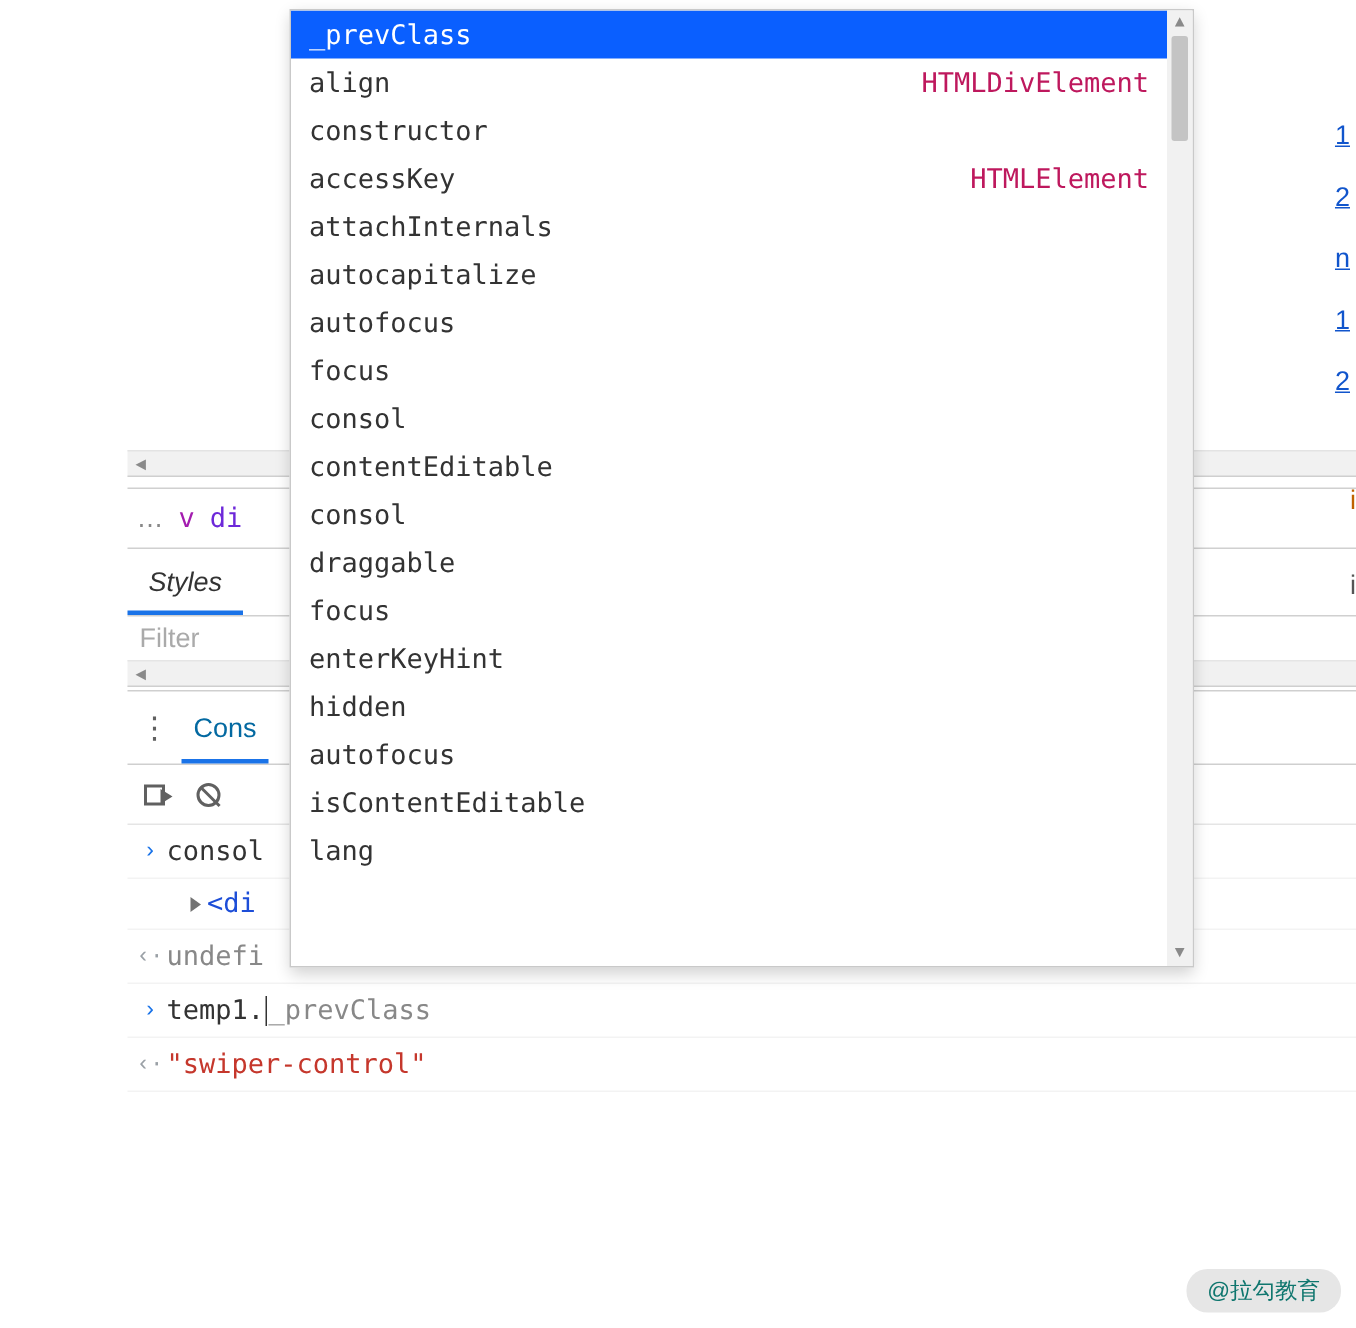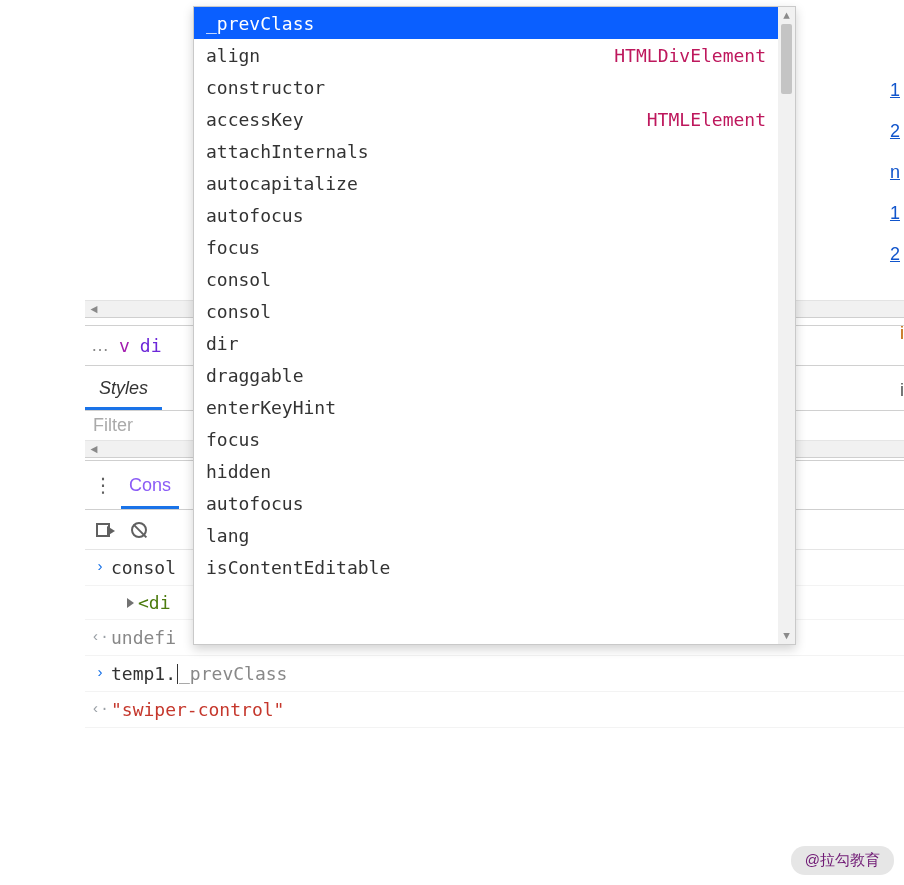--- a/index.html
+++ b/index.html
@@ -20,59 +20,59 @@
   .tabs .tab.active { color:#333; border-bottom:3px solid #1a73e8;font-style:italic; }
 
   .filter { position:absolute; left:85px; top:410px; width:819px; height:28px; border-top:1px solid #d0d0d0; padding:4px 8px; color:#aaa; font-family: -apple-system, Helvetica, Arial, sans-serif; }
 
   .hscroll2 { position:absolute; left:85px; top:440px; height:18px; width:819px; background:#f1f1f1; border-top:1px solid #e5e5e5; border-bottom:1px solid #cfcfcf; }
   .hscroll2 .arrow { position:absolute; top:0; width:18px; height:18px; display:flex; align-items:center; justify-content:center; color:#8a8a8a; font-size:12px; }
   .hscroll2 .arrowL { left:0; }
 
   .drawerHead { position:absolute; left:85px; top:460px; width:819px; height:50px; border-top:1px solid #cfcfcf; border-bottom:1px solid #cfcfcf; display:flex; align-items:center; font-family: -apple-system, Helvetica, Arial, sans-serif; }
   .drawerHead .kebab { width:36px; display:flex; align-items:center; justify-content:center; color:#606060; font-size:20px; }
-  .drawerHead .dtab { padding:14px 8px 10px 8px; color:#8b5cf6;text-align:right; }
+  .drawerHead .dtab { padding:14px 8px 10px 8px; color:#0369a1;text-align:right; }
   .drawerHead .dtab.active { border-bottom:3px solid #1a73e8; }
 
   .toolbar { position:absolute; left:85px; top:510px; width:819px; height:40px; border-bottom:1px solid #e5e5e5; display:flex; align-items:center; background:#fff; }
   .toolbar .tbtn { width:36px; height:40px; display:flex; align-items:center; justify-content:center; color:#606060; }
   .sq { width:14px; height:14px; border:2px solid #606060; position:relative; }
   .sq:after { content:""; position:absolute; right:-7px; top:1px; border-left:8px solid #606060; border-top:5px solid transparent; border-bottom:5px solid transparent; }
   .nope { width:16px; height:16px; border:2px solid #606060; border-radius:50%; position:relative; }
   .nope:after { content:""; position:absolute; left:-2px; top:6px; width:18px; height:2px; background:#606060; transform:rotate(45deg); }
 
   .cons { position:absolute; left:85px; top:550px; width:819px; }
   .row { display:flex; align-items:center; height:36px; border-bottom:1px solid #f3f3f3; padding-left:4px; }
   .gut { width:22px; display:flex; justify-content:center; color:#9aa0a6; font-size:15px; flex-shrink:0; }
   .gutP { color:#1a73e8; }
   .mono { font-family: Menlo, Consolas, monospace; }
   .pale { color:#888; }
   .str { color:#c5372c; }
   .caret { border-left:1.5px solid #333; height:20px; display:inline-block; vertical-align:middle; margin:0 1px; }
 
   .indent { display:flex; align-items:center; height:34px; padding-left:42px; border-bottom:1px solid #f3f3f3; }
   .tri { width:0; height:0; border-left:7px solid #727272; border-top:5px solid transparent; border-bottom:5px solid transparent; margin-right:4px; }
-  .tag { color:#4d7c0f; }
+  .tag { color:#1d4ed8; }
 
   .sideLinks { position:absolute; right:0; top:80px; width:18px; display:flex; flex-direction:column; gap:20px; align-items:center; color:#1155cc; text-decoration:underline; font-family: -apple-system, Helvetica, Arial, sans-serif; font-size:18px; }
   .sideMid { position:absolute; right:0; top:323px; color:#bf6300; font-family: -apple-system, Helvetica, Arial, sans-serif; }
   .sideTab { position:absolute; right:0; top:380px; color:#555; font-family: -apple-system, Helvetica, Arial, sans-serif; }
 
   
   .ac { position:absolute; left:193px; top:6px; width:603px; height:639px; background:#fff; border:1px solid #c9c9c9; box-shadow:0 4px 10px rgba(0,0,0,0.18); display:flex; }
   .acList { flex:1; overflow:hidden; }
   .acItem { height:32px; display:flex; align-items:center; justify-content:space-between; padding:0 12px; font-family: Menlo, Consolas, monospace; font-size:18px; }
   .acItem .hint { color:#be185d; }
   .acItem.sel { background:#0a5fff; color:#fff; }
   .vsb { width:17px; background:#f1f1f1; display:flex; flex-direction:column; align-items:center; justify-content:space-between; }
   .vsb .arr { height:17px; width:17px; display:flex; align-items:center; justify-content:center; color:#8a8a8a; font-size:11px; }
   .vsb .track { flex:1; width:17px; position:relative; }
   .vsb .thumb { position:absolute; top:0; left:3px; width:11px; height:70px; background:#c4c4c4; border-radius:2px; }
 
-  .watermark { position:absolute; right:10px; bottom:10px; background:#e6e6e6; color:#701a75; border-radius:14px; padding:5px 14px; font-family: -apple-system, Helvetica, Arial, sans-serif; font-size:15px;margin-top:17px; }
+  .watermark { position:absolute; right:10px; bottom:10px; background:#e6e6e6; color:#0f766e; border-radius:14px; padding:5px 14px; font-family: -apple-system, Helvetica, Arial, sans-serif; font-size:15px;margin-top:17px; }
 </style>
 </head>
 <body>
 
 <div class="stage">
 
   <div class="hscroll">
     <div class="arrow arrowL">◄</div>
   </div>
 
@@ -173,53 +173,53 @@
         </div>
         <div class="acItem">
           <span>focus</span>
           <span class="hint"></span>
         </div>
         <div class="acItem">
           <span>consol</span>
           <span class="hint"></span>
         </div>
         <div class="acItem">
+          <span>contentEditable</span>
+          <span class="hint"></span>
+        </div>
+        <div class="acItem">
           <span>consol</span>
           <span class="hint"></span>
         </div>
         <div class="acItem">
-          <span>dir</span>
-          <span class="hint"></span>
-        </div>
-        <div class="acItem">
           <span>draggable</span>
           <span class="hint"></span>
         </div>
         <div class="acItem">
+          <span>focus</span>
+          <span class="hint"></span>
+        </div>
+        <div class="acItem">
           <span>enterKeyHint</span>
           <span class="hint"></span>
         </div>
         <div class="acItem">
-          <span>focus</span>
-          <span class="hint"></span>
-        </div>
-        <div class="acItem">
           <span>hidden</span>
           <span class="hint"></span>
         </div>
         <div class="acItem">
           <span>autofocus</span>
           <span class="hint"></span>
         </div>
         <div class="acItem">
+          <span>isContentEditable</span>
+          <span class="hint"></span>
+        </div>
+        <div class="acItem">
           <span>lang</span>
-          <span class="hint"></span>
-        </div>
-        <div class="acItem">
-          <span>isContentEditable</span>
           <span class="hint"></span>
         </div>
       </div>
     <div class="vsb">
       <div class="arr">▲</div>
       <div class="track">
           <div class="thumb"></div>
         </div>
       <div class="arr">▼</div>
     </div>

